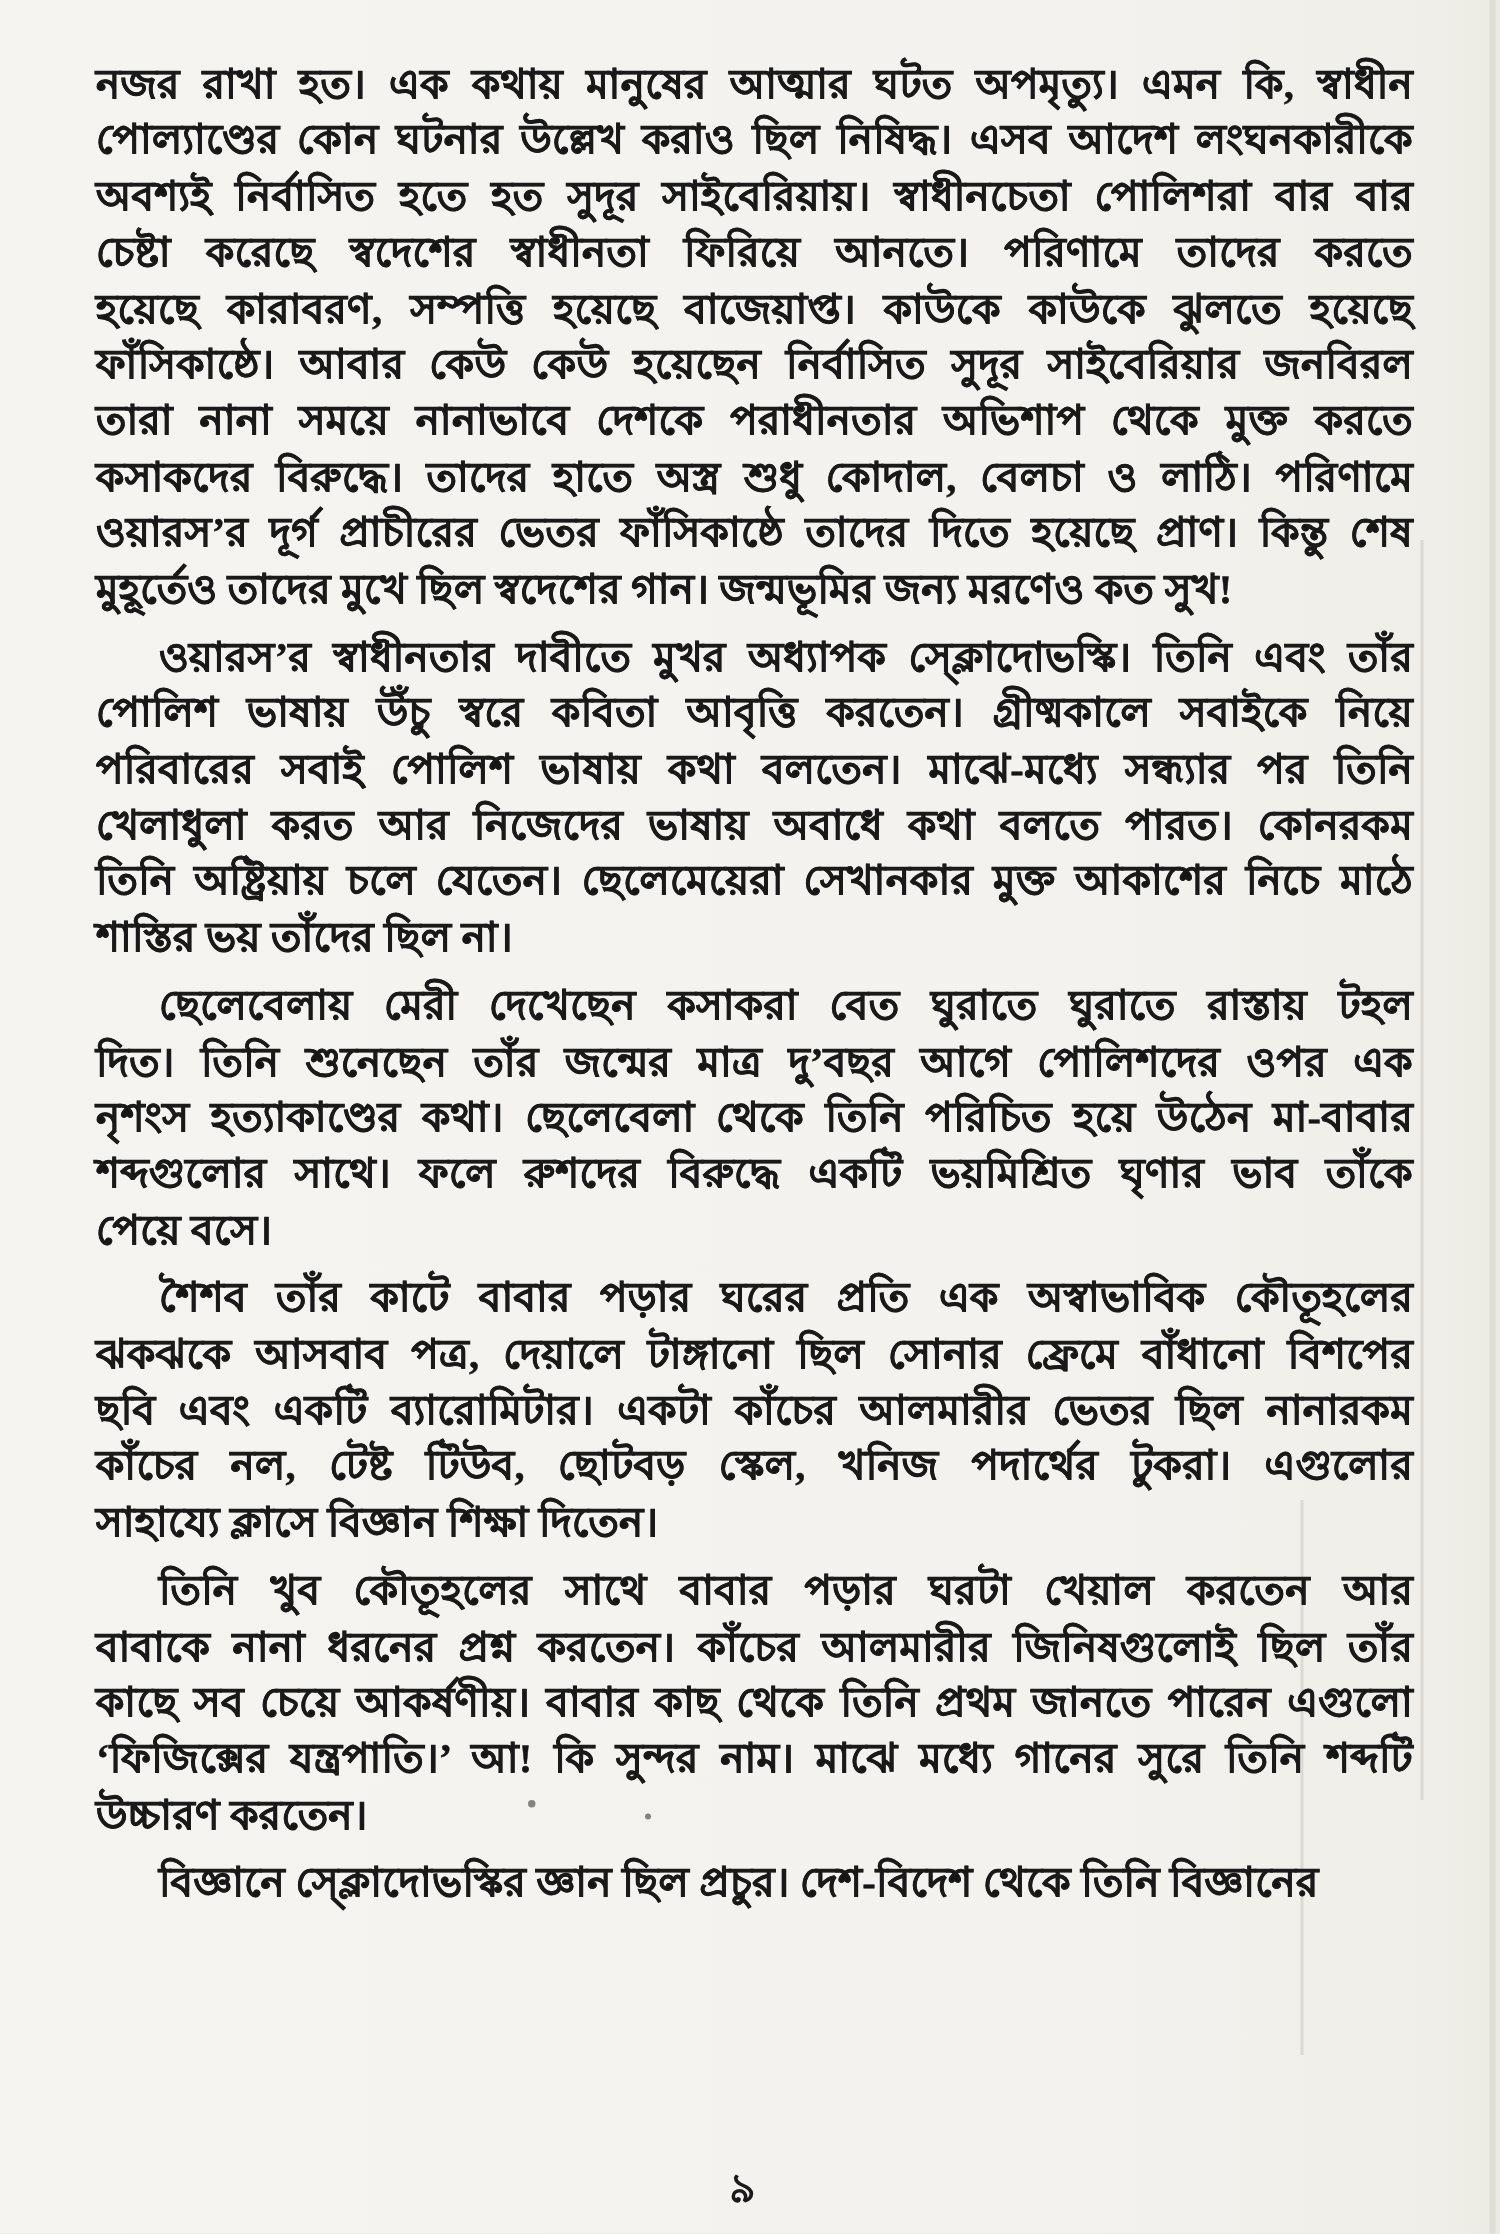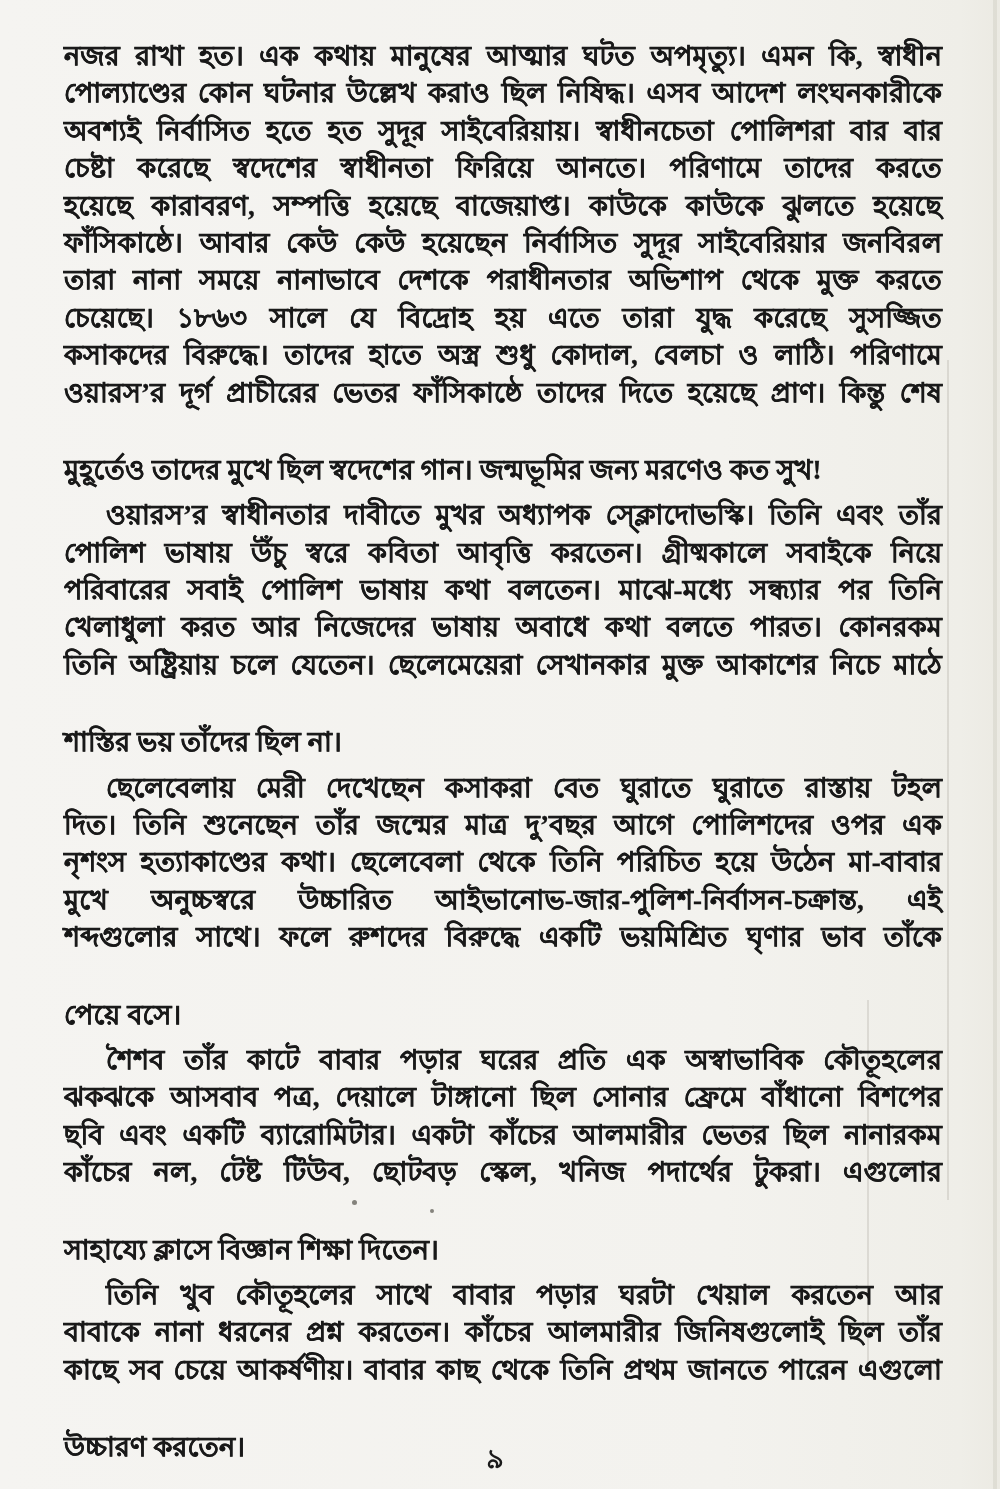--- a/index.html
+++ b/index.html
@@ -34,21 +34,20 @@
     letter-spacing: 0.2px;
     text-align: justify;
     text-align-last: justify;
     white-space: nowrap;
     overflow: visible;
     -webkit-text-stroke: 0.35px #1a1a1a;
   }
   .line.last {
     text-align: left;
     text-align-last: left;
-    margin-top: 40px;
   }
   .line.indent { padding-left: 42px; }
   .page-number {
     position: absolute;
     top: 1438px;
     left: 0;
     width: 990px;
     text-align: center;
     font-size: 27px;
     font-weight: 600;
@@ -83,52 +82,51 @@
 
   <div class="text-block">
       <div class="paragraph">
         <div class="line">নজর রাখা হত। এক কথায় মানুষের আত্মার ঘটত অপমৃত্যু। এমন কি, স্বাধীন</div>
         <div class="line">পোল্যাণ্ডের কোন ঘটনার উল্লেখ করাও ছিল নিষিদ্ধ। এসব আদেশ লংঘনকারীকে</div>
         <div class="line">অবশ্যই নির্বাসিত হতে হত সুদূর সাইবেরিয়ায়। স্বাধীনচেতা পোলিশরা বার বার</div>
         <div class="line">চেষ্টা করেছে স্বদেশের স্বাধীনতা ফিরিয়ে আনতে। পরিণামে তাদের করতে</div>
         <div class="line">হয়েছে কারাবরণ, সম্পত্তি হয়েছে বাজেয়াপ্ত। কাউকে কাউকে ঝুলতে হয়েছে</div>
         <div class="line">ফাঁসিকাষ্ঠে। আবার কেউ কেউ হয়েছেন নির্বাসিত সুদূর সাইবেরিয়ার জনবিরল</div>
         <div class="line">তারা নানা সময়ে নানাভাবে দেশকে পরাধীনতার অভিশাপ থেকে মুক্ত করতে</div>
-        <div class="line">চেয়েছে। ১৮৬৩ সালে যে বিদ্রোহ হয় এতে তারা যুদ্ধ করেছে সুসজ্জিত</div>
         <div class="line">কসাকদের বিরুদ্ধে। তাদের হাতে অস্ত্র শুধু কোদাল, বেলচা ও লাঠি। পরিণামে</div>
         <div class="line">ওয়ারস’র দূর্গ প্রাচীরের ভেতর ফাঁসিকাষ্ঠে তাদের দিতে হয়েছে প্রাণ। কিন্তু শেষ</div>
         <div class="line last">মুহূর্তেও তাদের মুখে ছিল স্বদেশের গান। জন্মভূমির জন্য মরণেও কত সুখ!</div>
       </div>
       <div class="paragraph spaced">
         <div class="line indent">ওয়ারস’র স্বাধীনতার দাবীতে মুখর অধ্যাপক স্ক্লোদোভস্কি। তিনি এবং তাঁর</div>
         <div class="line">পোলিশ ভাষায় উঁচু স্বরে কবিতা আবৃত্তি করতেন। গ্রীষ্মকালে সবাইকে নিয়ে</div>
         <div class="line">পরিবারের সবাই পোলিশ ভাষায় কথা বলতেন। মাঝে-মধ্যে সন্ধ্যার পর তিনি</div>
         <div class="line">খেলাধুলা করত আর নিজেদের ভাষায় অবাধে কথা বলতে পারত। কোনরকম</div>
         <div class="line">তিনি অষ্ট্রিয়ায় চলে যেতেন। ছেলেমেয়েরা সেখানকার মুক্ত আকাশের নিচে মাঠে</div>
         <div class="line last">শাস্তির ভয় তাঁদের ছিল না।</div>
       </div>
       <div class="paragraph spaced">
         <div class="line indent">ছেলেবেলায় মেরী দেখেছেন কসাকরা বেত ঘুরাতে ঘুরাতে রাস্তায় টহল</div>
         <div class="line">দিত। তিনি শুনেছেন তাঁর জন্মের মাত্র দু’বছর আগে পোলিশদের ওপর এক</div>
         <div class="line">নৃশংস হত্যাকাণ্ডের কথা। ছেলেবেলা থেকে তিনি পরিচিত হয়ে উঠেন মা-বাবার</div>
-        <div class="line">মুখে অনুচ্চস্বরে উচ্চারিত আইভানোভ-জার-পুলিশ-নির্বাসন-চক্রান্ত, এই</div>
         <div class="line">শব্দগুলোর সাথে। ফলে রুশদের বিরুদ্ধে একটি ভয়মিশ্রিত ঘৃণার ভাব তাঁকে</div>
         <div class="line last">পেয়ে বসে।</div>
       </div>
       <div class="paragraph spaced">
         <div class="line indent">শৈশব তাঁর কাটে বাবার পড়ার ঘরের প্রতি এক অস্বাভাবিক কৌতূহলের</div>
         <div class="line">ঝকঝকে আসবাব পত্র, দেয়ালে টাঙ্গানো ছিল সোনার ফ্রেমে বাঁধানো বিশপের</div>
         <div class="line">ছবি এবং একটি ব্যারোমিটার। একটা কাঁচের আলমারীর ভেতর ছিল নানারকম</div>
         <div class="line">কাঁচের নল, টেষ্ট টিউব, ছোটবড় স্কেল, খনিজ পদার্থের টুকরা। এগুলোর</div>
         <div class="line last">সাহায্যে ক্লাসে বিজ্ঞান শিক্ষা দিতেন।</div>
       </div>
       <div class="paragraph spaced">
         <div class="line indent">তিনি খুব কৌতূহলের সাথে বাবার পড়ার ঘরটা খেয়াল করতেন আর</div>
         <div class="line">বাবাকে নানা ধরনের প্রশ্ন করতেন। কাঁচের আলমারীর জিনিষগুলোই ছিল তাঁর</div>
         <div class="line">কাছে সব চেয়ে আকর্ষণীয়। বাবার কাছ থেকে তিনি প্রথম জানতে পারেন এগুলো</div>
+        <div class="line">‘ফিজিক্সের যন্ত্রপাতি।’ আ! কি সুন্দর নাম। মাঝে মধ্যে গানের সুরে তিনি শব্দটি</div>
         <div class="line last">উচ্চারণ করতেন।</div>
       </div>
       <div class="paragraph spaced">
         <div class="line last indent">বিজ্ঞানে স্ক্লোদোভস্কির জ্ঞান ছিল প্রচুর। দেশ-বিদেশ থেকে তিনি বিজ্ঞানের</div>
       </div>
     </div>
 
   <div class="page-number">৯</div>
 </div>
 

